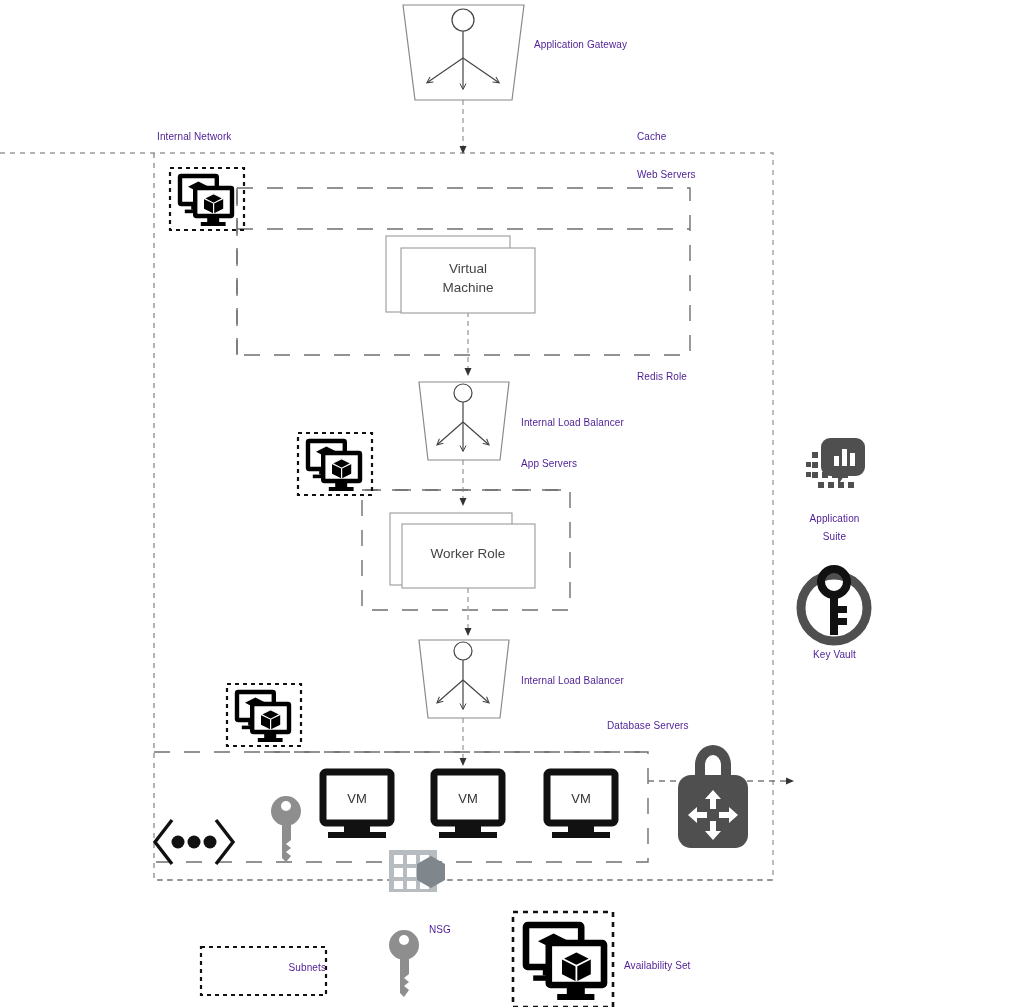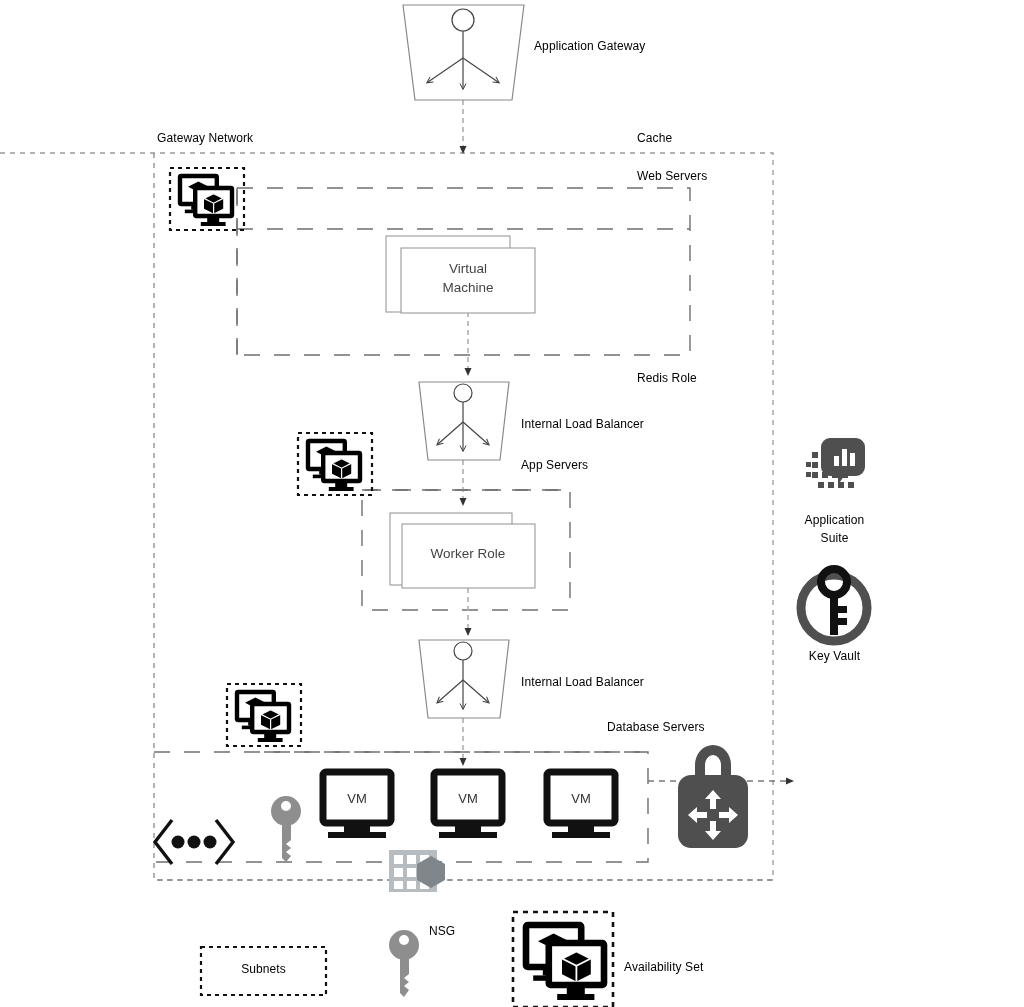--- a/index.html
+++ b/index.html
@@ -1,19 +1,19 @@
 <!DOCTYPE html>
 <html><head>
 <meta charset="utf-8">
 <style>
   html,body{margin:0;padding:0;background:#ffffff;}
   body{width:1024px;height:1007px;position:relative;overflow:hidden;
        font-family:"Liberation Sans","DejaVu Sans",sans-serif;color:#444444;}
   #diagram{position:absolute;left:0;top:0;width:1024px;height:1007px;}
-  .lbl{position:absolute;font-size:12px;color:#000000;white-space:nowrap;letter-spacing:.1px;}
+  .lbl{position:absolute;font-size:10px;color:#4c1d95;white-space:nowrap;letter-spacing:.1px;}
   .lbl-c{text-align:center;}
   svg{position:absolute;left:0;top:0;overflow:visible;}
   text{font-family:"Liberation Sans","DejaVu Sans",sans-serif;}
 </style>
 </head>
 <body>
 
 <div id="diagram">
 
   <svg width="1024" height="1007" viewBox="0 0 1024 1007">
@@ -270,40 +270,40 @@
         <rect x="52" y="115" width="62" height="10" fill="#000"></rect>
         <path d="M 84,44 l 24,12 v 26 l -24,12 -24,-12 v -26 z" fill="#000"></path>
         <path d="M 84,44 l 24,12 -24,12 -24,-12 z" fill="#000" stroke="#fff" stroke-width="3"></path>
         <path d="M 84,68 v 26" stroke="#fff" stroke-width="3"></path>
       </g>
     </g>
   </svg>
 
   <div class="lbl" style="left:534px;top:39px;">Application Gateway</div>
 
-  <div class="lbl" style="left:157px;top:131px;">Gateway Network</div>
+  <div class="lbl" style="left:157px;top:131px;">Internal Network</div>
 
   <div class="lbl" style="left:637px;top:131px;">Cache</div>
 
   <div class="lbl" style="left:637px;top:169px;">Web Servers</div>
 
   <div class="lbl" style="left:637px;top:371px;">Redis Role</div>
 
   <div class="lbl" style="left:521px;top:417px;">Internal Load Balancer</div>
 
   <div class="lbl" style="left:521px;top:458px;">App Servers</div>
 
   <div class="lbl" style="left:521px;top:675px;">Internal Load Balancer</div>
 
   <div class="lbl" style="left:607px;top:720px;text-align:center;">Database Servers</div>
 
   <div class="lbl lbl-c" style="left:782px;top:513px;width:105px;">Application</div>
   <div class="lbl lbl-c" style="left:782px;top:531px;width:105px;">Suite</div>
 
   <div class="lbl lbl-c" style="left:782px;top:649px;width:105px;">Key Vault</div>
 
-  <div class="lbl lbl-c" style="left:201px;top:962px;width:125px;">Subnets</div>
+  <div class="lbl lbl-c" style="left:201px;top:962px;width:125px;text-align:right;">Subnets</div>
 
   <div class="lbl" style="left:429px;top:924px;">NSG</div>
 
   <div class="lbl" style="left:624px;top:960px;">Availability Set</div>
 
 </div>
 
 </body></html>

